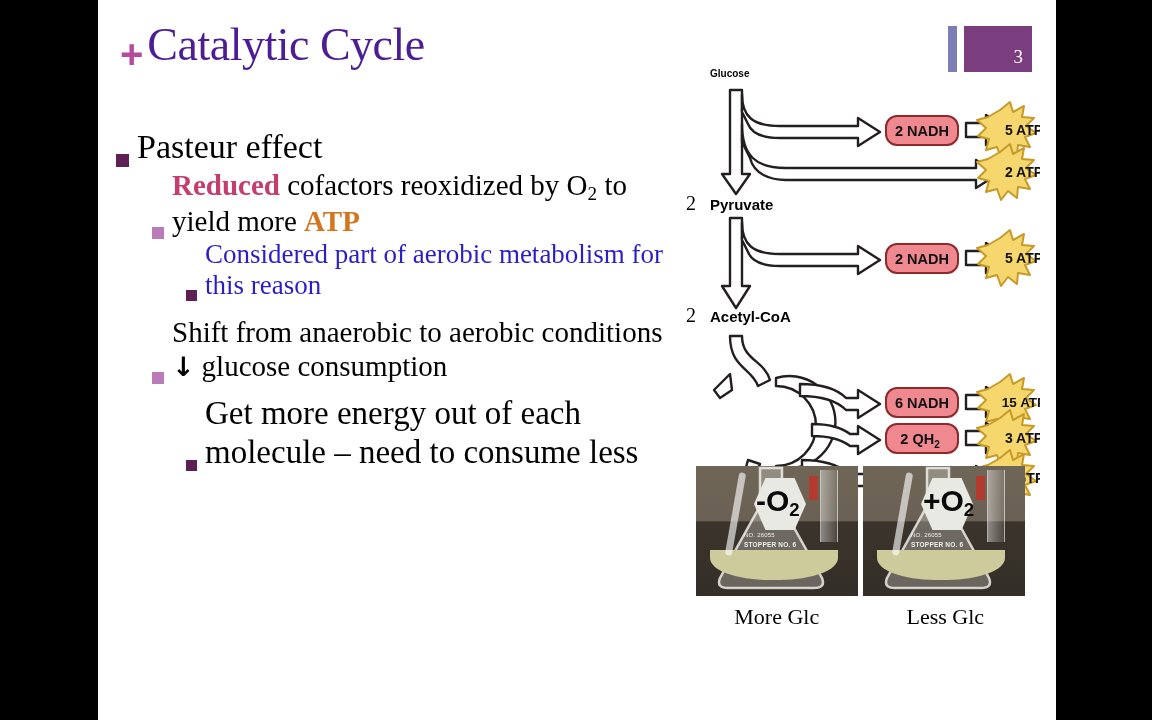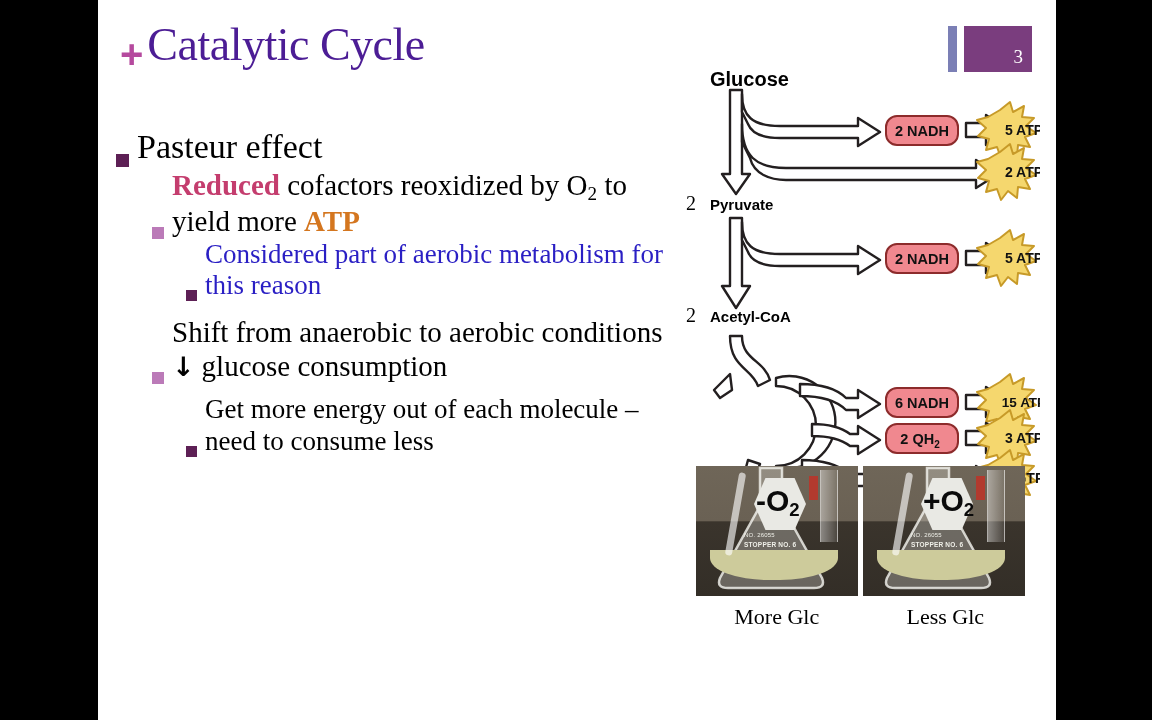--- a/index.html
+++ b/index.html
@@ -89,21 +89,21 @@
     display: inline-block;
     margin-top: 0.52em;
     margin-right: 8px;
   }
   .lvl1 { font-size: 34px; line-height: 1.14; color: #000; margin-left: 0px; margin-bottom: 2px; }
   .lvl1 .sq { width: 13px; height: 13px; background: #5d2055; }
   .lvl2 { font-size: 29px; line-height: 1.17; color: #000; margin-left: 36px; margin-bottom: 0px; }
   .lvl2 .sq { width: 12px; height: 12px; background: #bb7ab8; }
   .lvl3 { font-size: 27px; line-height: 1.16; margin-left: 70px; margin-bottom: 15px; }
   .lvl3 .sq { width: 11px; height: 11px; background: #5d2055; }
-  .lvl3b { font-size: 27px; line-height: 1.16; color: #000; margin-left: 70px; }
+  .lvl3b { font-size: 33px; line-height: 1.16; color: #000; margin-left: 70px; }
   .lvl3b .sq { width: 11px; height: 11px; background: #5d2055; }
 
   .txt { display: block; }
   .kw-reduced { color: #c43d6e; font-weight: bold; }
   .kw-atp { color: #d4761f; font-weight: bold; }
   .kw-blue { color: #2a1fc4; }
   .subnum { font-size: 0.66em; vertical-align: -0.25em; }
   .dnarrow {
     font-family: "DejaVu Sans", sans-serif;
     font-weight: bold;
@@ -346,21 +346,21 @@
 
         <g>
           <path class="star" d="M328,390 l10,-8 l3,10 l11,-6 l-2,11 l12,1 l-8,8 l10,7 l-11,4 l5,10 l-12,-2 l-1,11 l-9,-7 l-7,9 l-4,-11 l-11,3 l3,-11 l-11,-3 l8,-8 l-9,-8 l11,-3 Z" transform="translate(-18,0)"></path>
           <text class="lbl" x="334" y="415" font-size="14" text-anchor="middle">2 GTP</text>
         </g>
 
         <rect class="boxorange" x="22" y="438" width="62" height="26"></rect>
         <text class="lbl" x="53" y="457" font-size="14" text-anchor="middle">4 CO<tspan font-size="10" dy="3">2</tspan></text>
       </svg>
 
-      <span class="dlabel" style="left:20px; top:0px; font-size:20px;">Glucose</span>
+      <span class="dlabel" style="left:20px; top:0px; font-size:10px;">Glucose</span>
 
       <span class="dlabel" style="left:-4px; top:124px; font-size:20px; font-family:'Liberation Serif',serif; font-weight:normal;">2</span>
       <span class="dlabel" style="left:20px; top:128px; font-size:15px;">Pyruvate</span>
 
       <span class="dlabel" style="left:-4px; top:236px; font-size:20px; font-family:'Liberation Serif',serif; font-weight:normal;">2</span>
       <span class="dlabel" style="left:20px; top:240px; font-size:15px;">Acetyl-CoA</span>
     </div>
 
     <div id="photos">
       <div id="photo-row">

